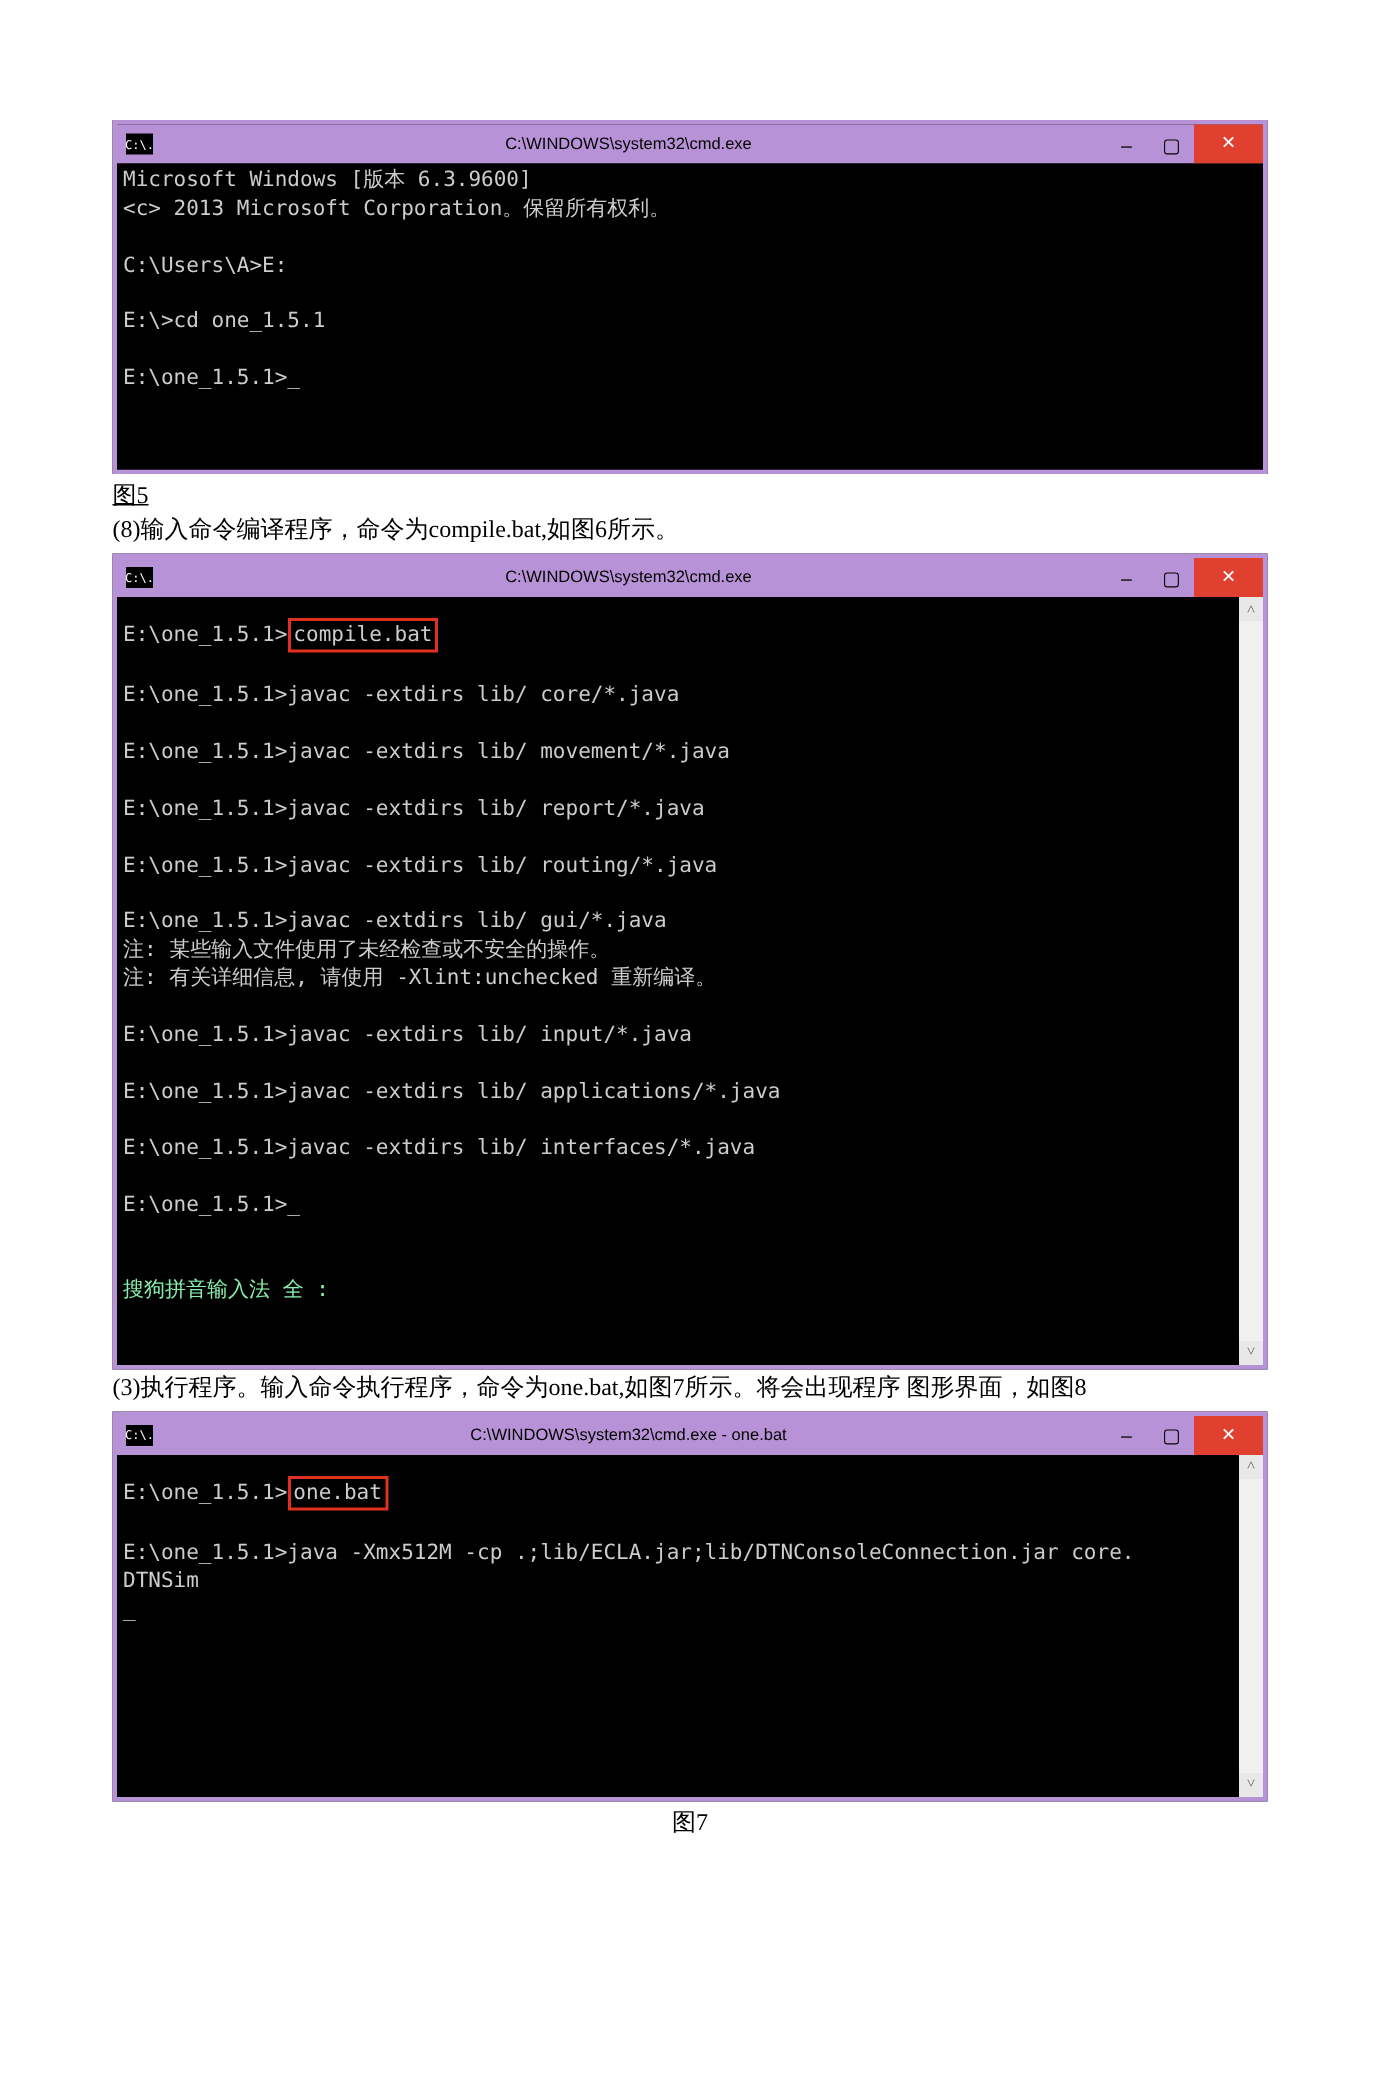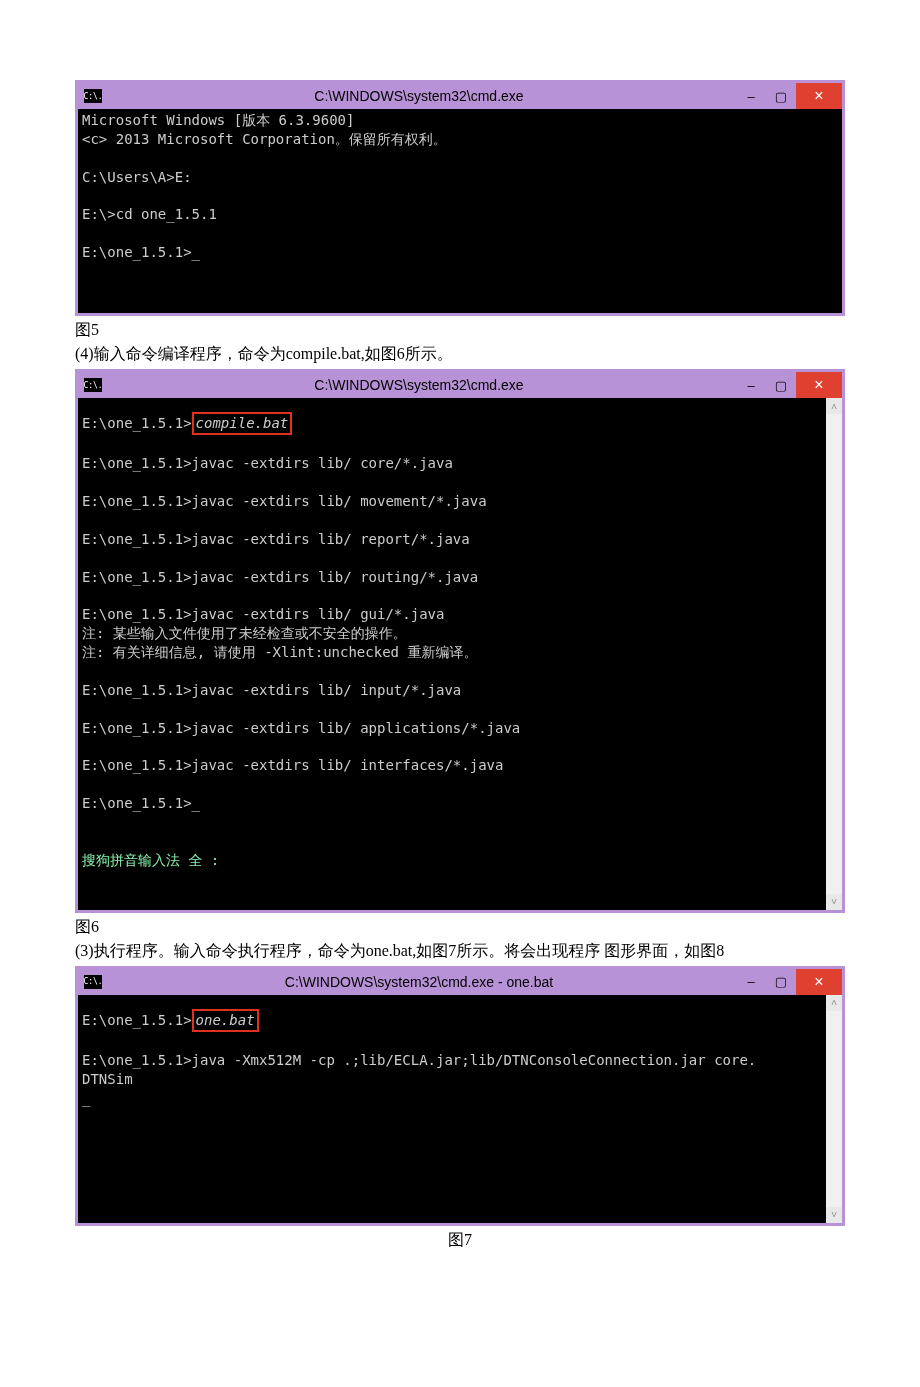--- a/index.html
+++ b/index.html
@@ -35,21 +35,21 @@
       align-items: center;
       justify-content: center;
       color: #fff;
       font-size: 8px;
       font-family: monospace;
     }
     .title-text {
       flex: 1;
       text-align: center;
       font-family: "Microsoft YaHei", sans-serif;
-      font-size: 14px;
+      font-size: 11px;
       color: #000;
     }
     .win-btns {
       display: flex;
       height: 100%;
     }
     .win-btn {
       width: 30px;
       display: flex;
       align-items: center;
@@ -92,39 +92,39 @@
       height: 16px;
       width: 100%;
       display: flex;
       align-items: center;
       justify-content: center;
       background: #e8e8e8;
     }
     .caption {
       margin: 4px 0 2px 0;
       font-size: 16px;
+      text-decoration: underline;
     }
     .body-text {
       margin: 2px 0 4px 0;
       font-size: 16px;
       line-height: 1.4;
     }
     .justify {
       text-align: justify;
       text-align-last: justify;
     }
     .center-caption {
       text-align: center;
       margin: 4px 0;
     }
     .highlight-box {
       border: 2px solid #e03020;
       padding: 0 2px;
       display: inline-block;
-      font-style: italic;
     }
     .ime-bar {
       color: #86efac;
     }
   </style>
 </head>
 <body>
 
 <div class="page">
 
@@ -145,21 +145,21 @@
 
 E:\&gt;cd one_1.5.1
 
 E:\one_1.5.1&gt;_
 
 
 </div>
   </div>
   <div class="caption">图5</div>
 
-  <div class="body-text">(4)输入命令编译程序，命令为compile.bat,如图6所示。</div>
+  <div class="body-text">(8)输入命令编译程序，命令为compile.bat,如图6所示。</div>
 
   <div class="cmd-window">
     <div class="titlebar">
       <div class="title-icon">C:\.</div>
       <div class="title-text">C:\WINDOWS\system32\cmd.exe</div>
       <div class="win-btns">
         <div class="win-btn">–</div>
         <div class="win-btn">▢</div>
         <div class="win-btn close">×</div>
       </div>
@@ -187,21 +187,20 @@
 E:\one_1.5.1&gt;_
 
 </span>
 <span class="ime-bar">搜狗拼音输入法 全 :</span>
       <div class="scrollbar">
         <div class="scroll-arrow">˄</div>
         <div class="scroll-arrow">˅</div>
       </div>
     </div>
   </div>
-  <div class="caption">图6</div>
 
   <div class="body-text">(3)执行程序。输入命令执行程序，命令为one.bat,如图7所示。将会出现程序 图形界面，如图8</div>
 
   <div class="cmd-window">
     <div class="titlebar">
       <div class="title-icon">C:\.</div>
       <div class="title-text">C:\WINDOWS\system32\cmd.exe - one.bat</div>
       <div class="win-btns">
         <div class="win-btn">–</div>
         <div class="win-btn">▢</div>

